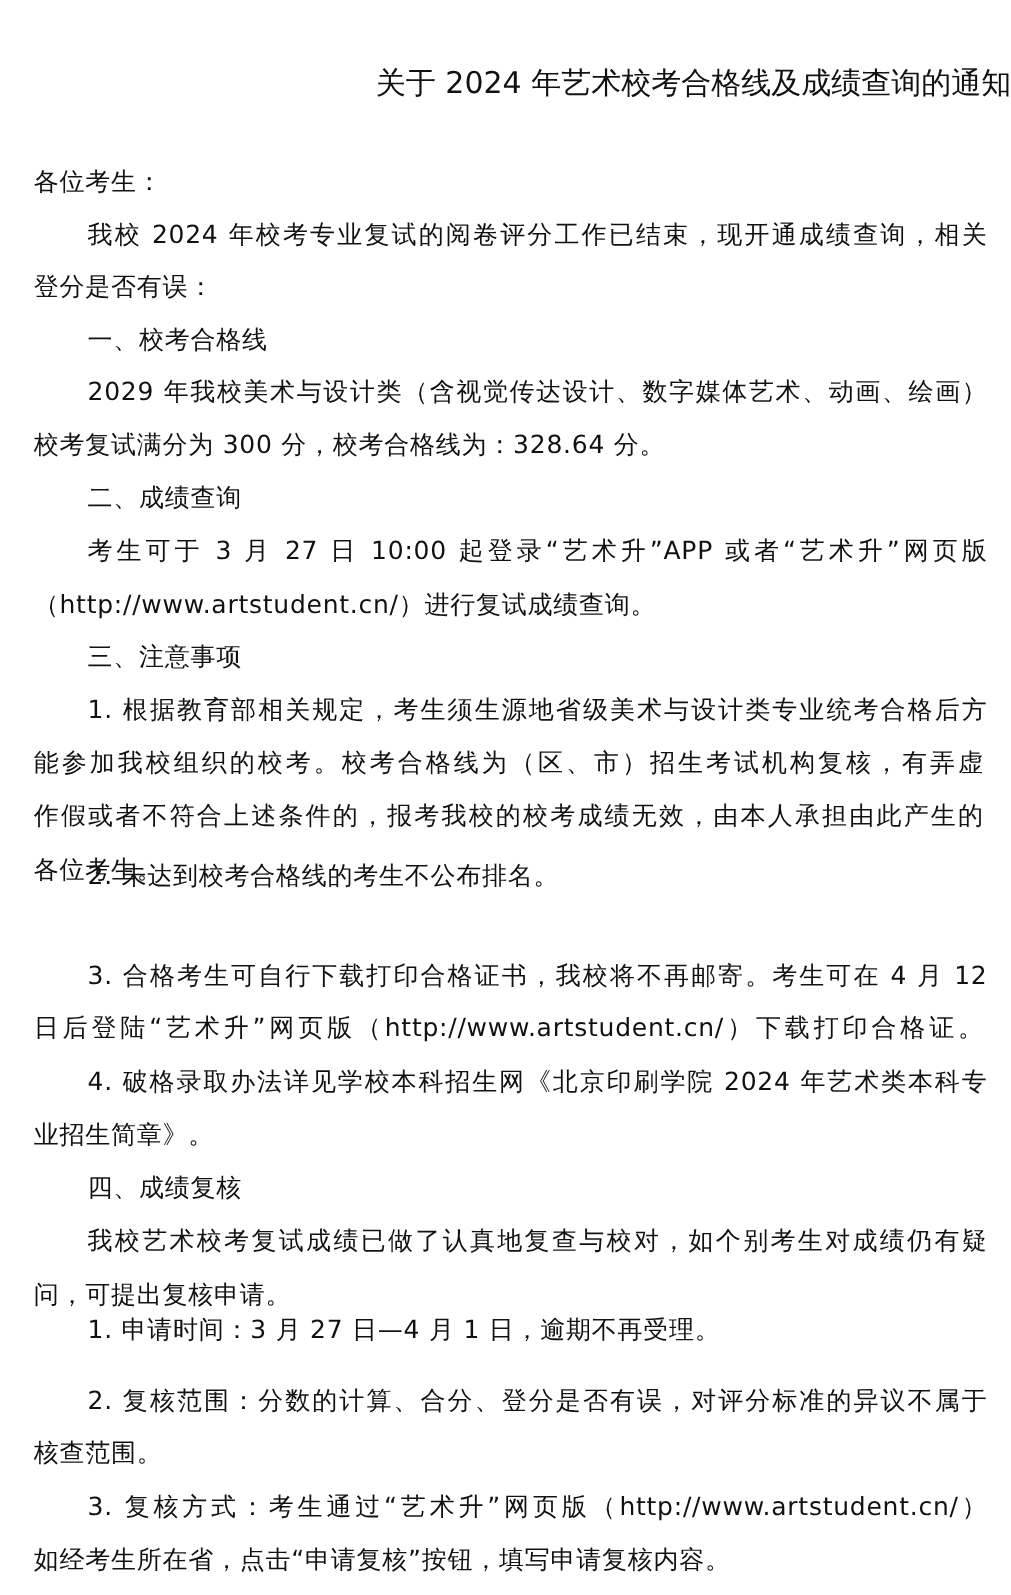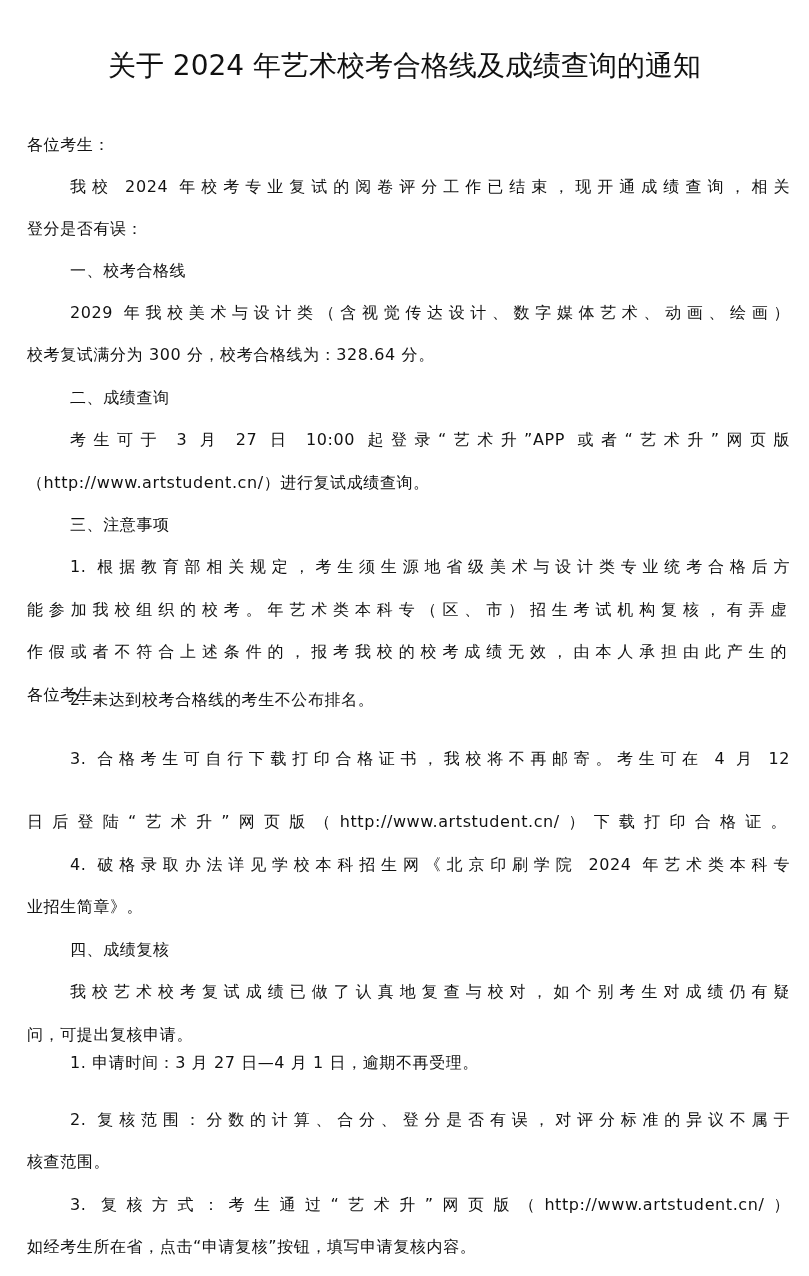--- a/index.html
+++ b/index.html
@@ -1,20 +1,20 @@
 <!DOCTYPE html>
 <html><head>
 <meta charset="utf-8">
 <style>
   html, body { margin: 0; padding: 0; background: #ffffff; }
   body { width: 809px; height: 1276px; overflow: hidden; position: relative;
          font-family: "DejaVu Sans", "Liberation Sans", sans-serif; color: #111111; }
-  .title { position: absolute; top: 44px; left: 0; width: 809px; text-align: center;
-           font-size: 28px; line-height: 44px; letter-spacing: 0px; color: #111; }
-  .line { position: absolute; left: 27px; width: 760px; font-size: 16px; line-height: 30px;
+  .title { position: absolute; top: 44px; left: 0; width: 809px; text-align: right;
+           font-size: 24px; line-height: 44px; letter-spacing: 0px; color: #111; }
+  .line { position: absolute; left: 27px; width: 760px; font-size: 20px; line-height: 30px;
           white-space: nowrap; color: #111; letter-spacing: 0.6px; }
   .ind { left: 70px; width: 720px; }
   .just { text-align: justify; text-align-last: justify; }
 </style>
 </head>
 <body>
 
 <div>
   <div class="title">关于 2024 年艺术校考合格线及成绩查询的通知</div>
 
@@ -26,25 +26,25 @@
   <div class="line ind" style="top:256px">一、校考合格线</div>
   <div class="line ind just" style="top:298px">2029 年我校美术与设计类（含视觉传达设计、数字媒体艺术、动画、绘画）</div>
   <div class="line" style="top:340px">校考复试满分为 300 分，校考合格线为：328.64 分。</div>
 
   <div class="line ind" style="top:383px">二、成绩查询</div>
   <div class="line ind just" style="top:425px">考生可于 3 月 27 日 10:00 起登录“艺术升”APP 或者“艺术升”网页版</div>
   <div class="line" style="top:468px">（http://www.artstudent.cn/）进行复试成绩查询。</div>
 
   <div class="line ind" style="top:510px">三、注意事项</div>
   <div class="line ind just" style="top:552px">1. 根据教育部相关规定，考生须生源地省级美术与设计类专业统考合格后方</div>
-  <div class="line just" style="top:595px">能参加我校组织的校考。年艺术类本科专（区、市）招生考试机构复核，有弄虚</div>
+  <div class="line just" style="top:595px">能参加我校组织的校考。校考合格线为（区、市）招生考试机构复核，有弄虚</div>
   <div class="line just" style="top:637px">作假或者不符合上述条件的，报考我校的校考成绩无效，由本人承担由此产生的</div>
   <div class="line" style="top:680px">各位考生。</div>
   <div class="line ind" style="top:685px">2. 未达到校考合格线的考生不公布排名。</div>
-  <div class="line ind just" style="top:744px">3. 合格考生可自行下载打印合格证书，我校将不再邮寄。考生可在 4 月 12</div>
+  <div class="line ind just" style="top:765px">3. 合格考生可自行下载打印合格证书，我校将不再邮寄。考生可在 4 月 12</div>
   <div class="line just" style="top:807px">日后登陆“艺术升”网页版（http://www.artstudent.cn/）下载打印合格证。</div>
   <div class="line ind just" style="top:850px">4. 破格录取办法详见学校本科招生网《北京印刷学院 2024 年艺术类本科专</div>
   <div class="line" style="top:892px">业招生简章》。</div>
 
   <div class="line ind" style="top:935px">四、成绩复核</div>
   <div class="line ind just" style="top:977px">我校艺术校考复试成绩已做了认真地复查与校对，如个别考生对成绩仍有疑</div>
   <div class="line" style="top:1020px">问，可提出复核申请。</div>
   <div class="line ind" style="top:1048px">1. 申请时间：3 月 27 日—4 月 1 日，逾期不再受理。</div>
   <div class="line ind just" style="top:1105px">2. 复核范围：分数的计算、合分、登分是否有误，对评分标准的异议不属于</div>
   <div class="line" style="top:1147px">核查范围。</div>

